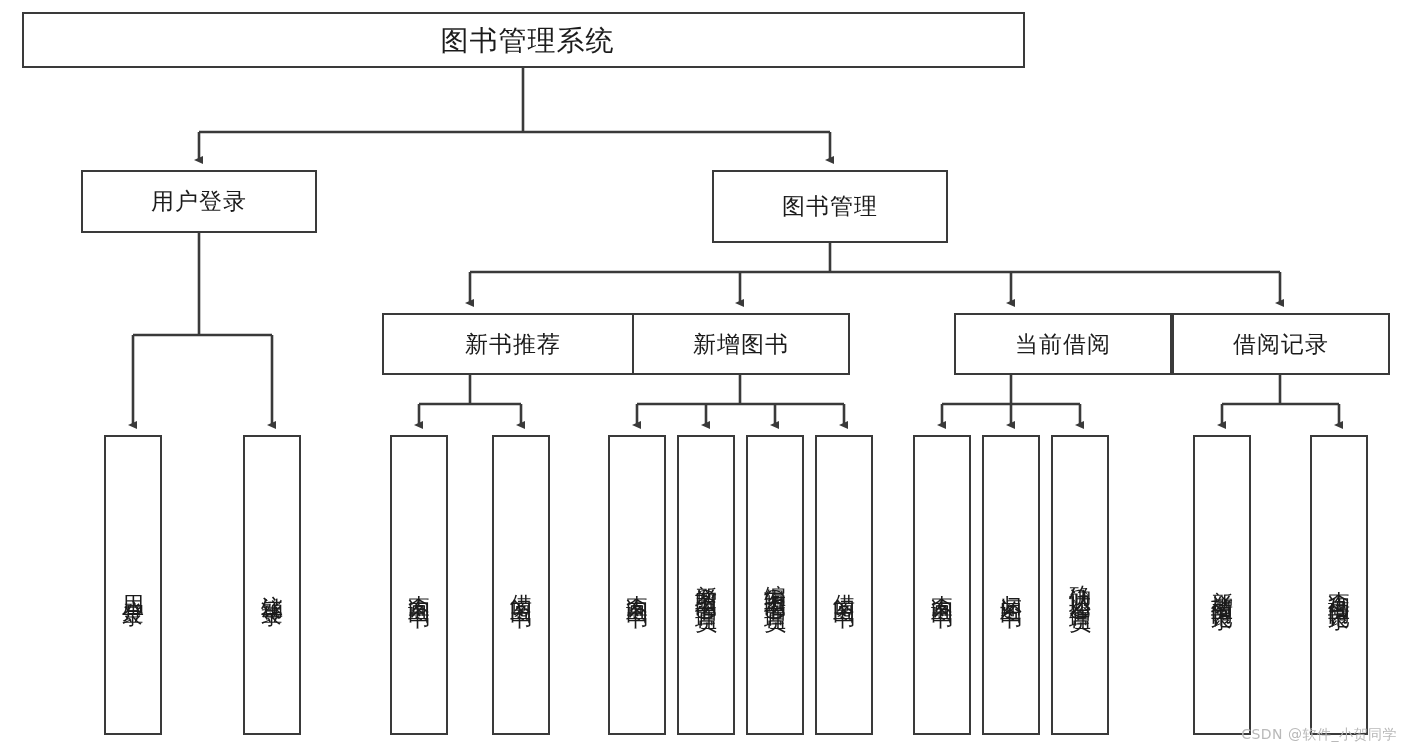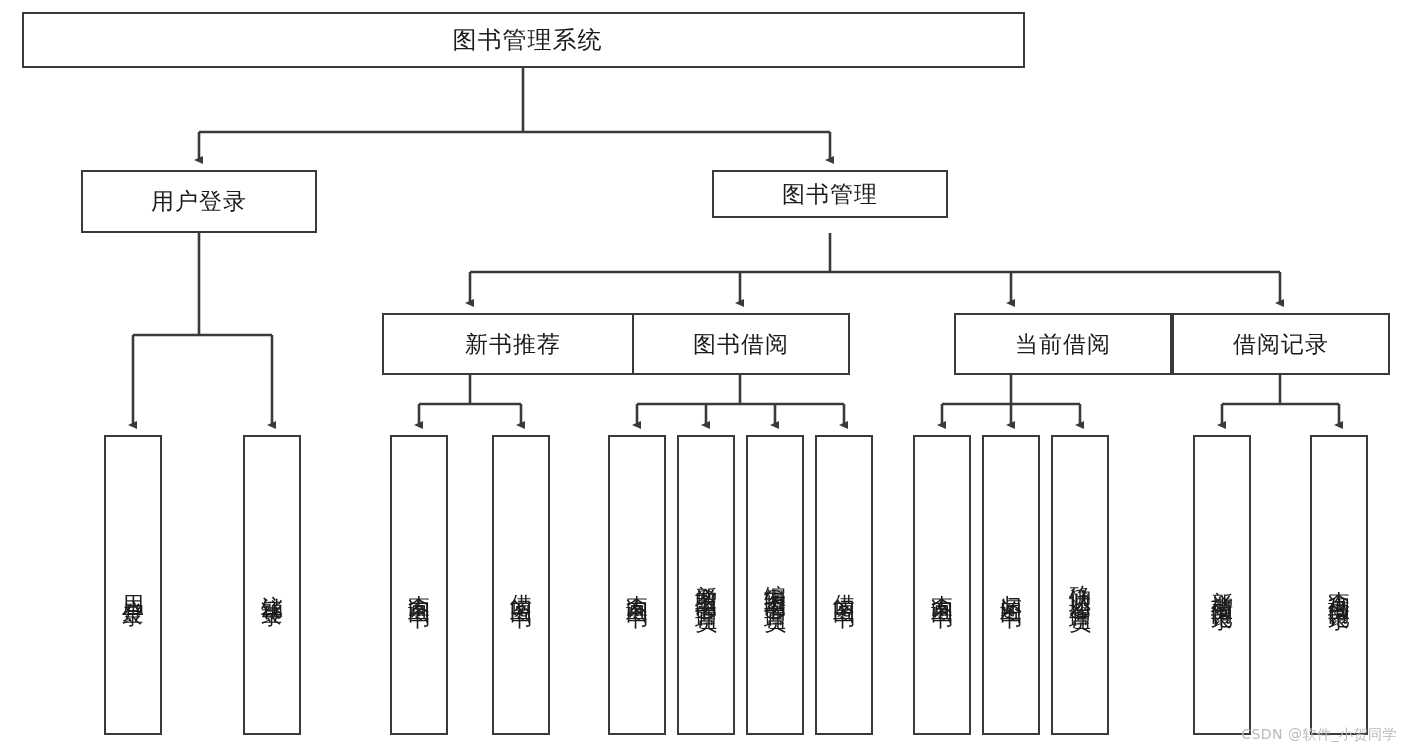--- a/index.html
+++ b/index.html
@@ -50,21 +50,21 @@
     justify-content: center;
   }
   .node.vertical .node-label {
     writing-mode: vertical-rl;
     text-orientation: upright;
     font-size: 22px;
     letter-spacing: 4px;
     line-height: 1;
     max-height: 100%;
   }
-  .node.root .node-label { font-size: 24px; margin-left: 8px; }
+  .node.root .node-label { font-size: 28px; margin-left: 8px; }
 
   #watermark {
     position: absolute;
     right: 8px;
     bottom: 3px;
     font-size: 14px;
     color: #b9b9b9;
     letter-spacing: 0.5px;
     white-space: nowrap;
     pointer-events: none;
@@ -129,29 +129,29 @@
     </g>
   </svg>
 
   <div class="node horizontal root" style="left:22px; top:12px; width:1003px; height:56px;">
     <span class="node-label">图书管理系统</span>
   </div>
 
   <div class="node horizontal" style="left:81px; top:170px; width:236px; height:63px;">
     <span class="node-label">用户登录</span>
   </div>
-  <div class="node horizontal" style="left:712px; top:170px; width:236px; height:48px;text-align:right;">
+  <div class="node horizontal" style="left:712px; top:170px; width:236px; height:73px;text-align:right;">
     <span class="node-label">图书管理</span>
   </div>
 
   <div class="node horizontal" style="left:382px; top:313px; width:262px; height:62px;">
     <span class="node-label">新书推荐</span>
   </div>
   <div class="node horizontal" style="left:632px; top:313px; width:218px; height:62px;">
-    <span class="node-label">图书借阅</span>
+    <span class="node-label">新增图书</span>
   </div>
   <div class="node horizontal" style="left:954px; top:313px; width:218px; height:62px;">
     <span class="node-label">当前借阅</span>
   </div>
   <div class="node horizontal" style="left:1172px; top:313px; width:218px; height:62px;">
     <span class="node-label">借阅记录</span>
   </div>
 
   <div class="node vertical" style="left:104px; top:435px; width:58px; height:300px;">
     <span class="node-label">用户登录</span>

